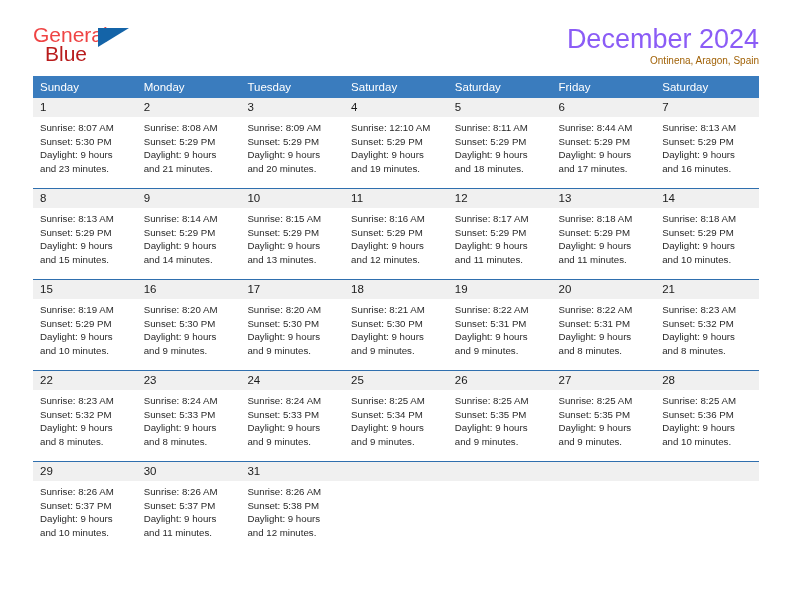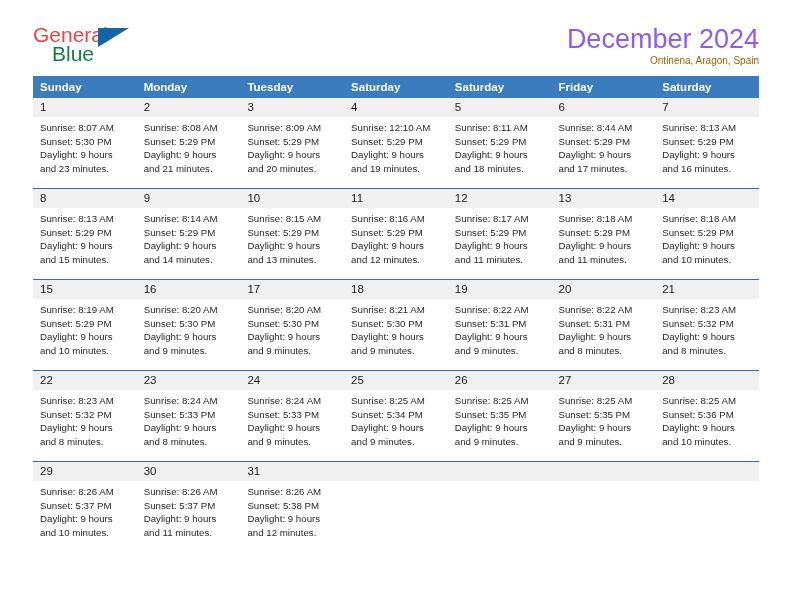--- a/index.html
+++ b/index.html
@@ -40,24 +40,24 @@
   .logo-general {
     position: absolute;
     left: 0;
     top: 2px;
     font-size: 21px;
     color: #ef4444;
     letter-spacing: 0px;
   }
   .logo-blue {
     position: absolute;
-    left: 19px;
+    left: 12px;
     top: 21px;
     font-size: 21px;
-    color: #15803d;
+    color: #b91c1c;
   }
   .logo-tri {
     position: absolute;
     left: 65px;
     top: 6px;
     width: 0;
     height: 0;
     border-left: 31px solid #1464a8;
     border-bottom: 19px solid transparent;
   }
@@ -80,21 +80,21 @@
   
   .cal {
     width: 726px;
     border-collapse: collapse;
     table-layout: fixed;
   }
   .cal th {
     background: #3a7cbe;
     color: #ffffff;
     font-size: 11.5px;
-    font-weight: bold;
+    font-weight: normal;
     text-align: left;
     padding: 5px 0 5px 7px;
     height: 20px;
     box-sizing: border-box;
     border: none;
   }
   .cal td {
     vertical-align: top;
     padding: 0;
     border: none;

